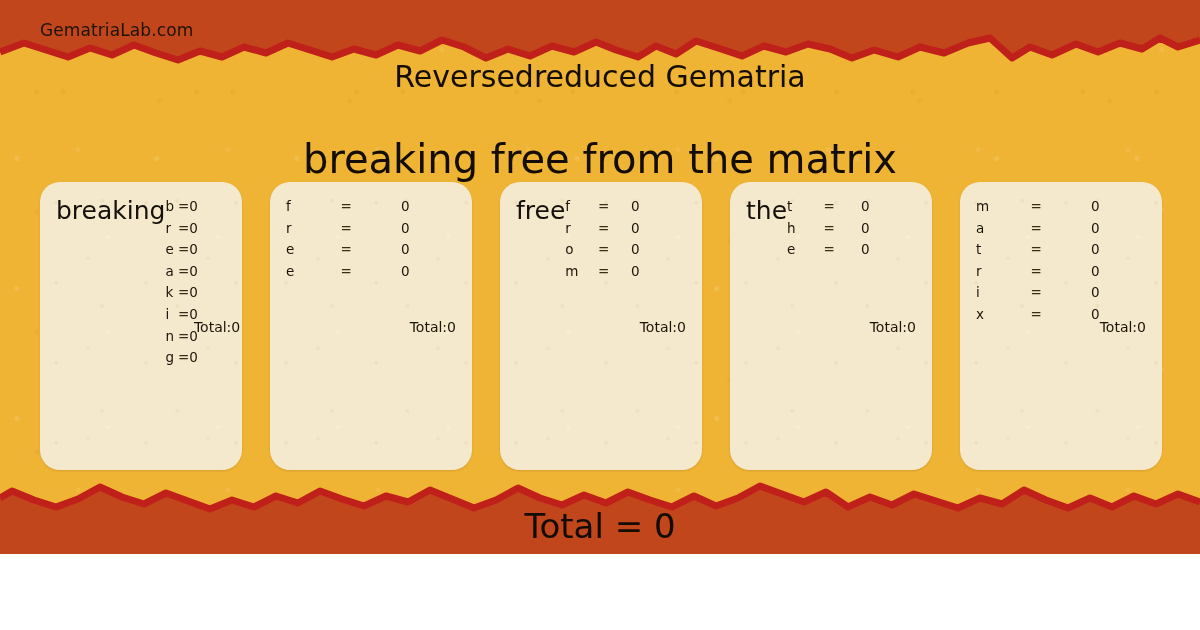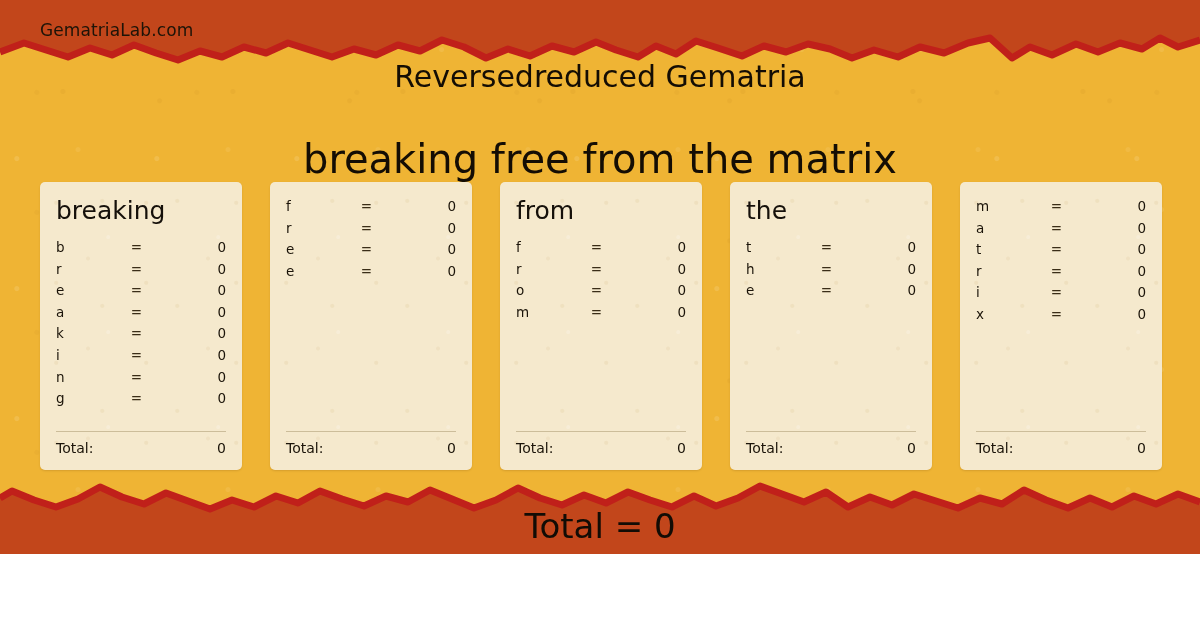--- a/index.html
+++ b/index.html
@@ -107,24 +107,23 @@
     z-index: 4;
     display: flex;
     justify-content: space-between;
   }
   .card {
     position: relative;
     box-sizing: border-box;
     width: 202px;
     height: 288px;
     background: #f5e9cd;
-    border-radius: 5px;
+    border-radius: 20px;
     padding: 16px 16px 14px 16px;
     display: flex;
-    flex-direction: column;
     box-shadow: 0 1px 2px rgba(90,50,10,.16);
     overflow: hidden;
   }
   .card-texture {
     position: absolute;
     inset: 0;
     pointer-events: none;
     opacity: .30;
     background-image:
       radial-gradient(circle at 18% 26%, rgba(210,180,120,.55) 0 1.5px, transparent 2.5px),
@@ -314,21 +313,21 @@
       </div>
       <div class="card-divider"></div>
       <div class="card-total">
         <span class="ct-label">Total:</span>
         <span class="ct-value">0</span>
       </div>
     </div>
 
     <div class="card">
       <div class="card-texture"></div>
-      <div class="card-word">from</div>
+      <div class="card-word">free</div>
       <div class="letter-rows">
         <div class="letter-row">
           <span class="lr-letter">f</span>
           <span class="lr-eq">=</span>
           <span class="lr-val">0</span>
         </div>
         <div class="letter-row">
           <span class="lr-letter">r</span>
           <span class="lr-eq">=</span>
           <span class="lr-val">0</span>

